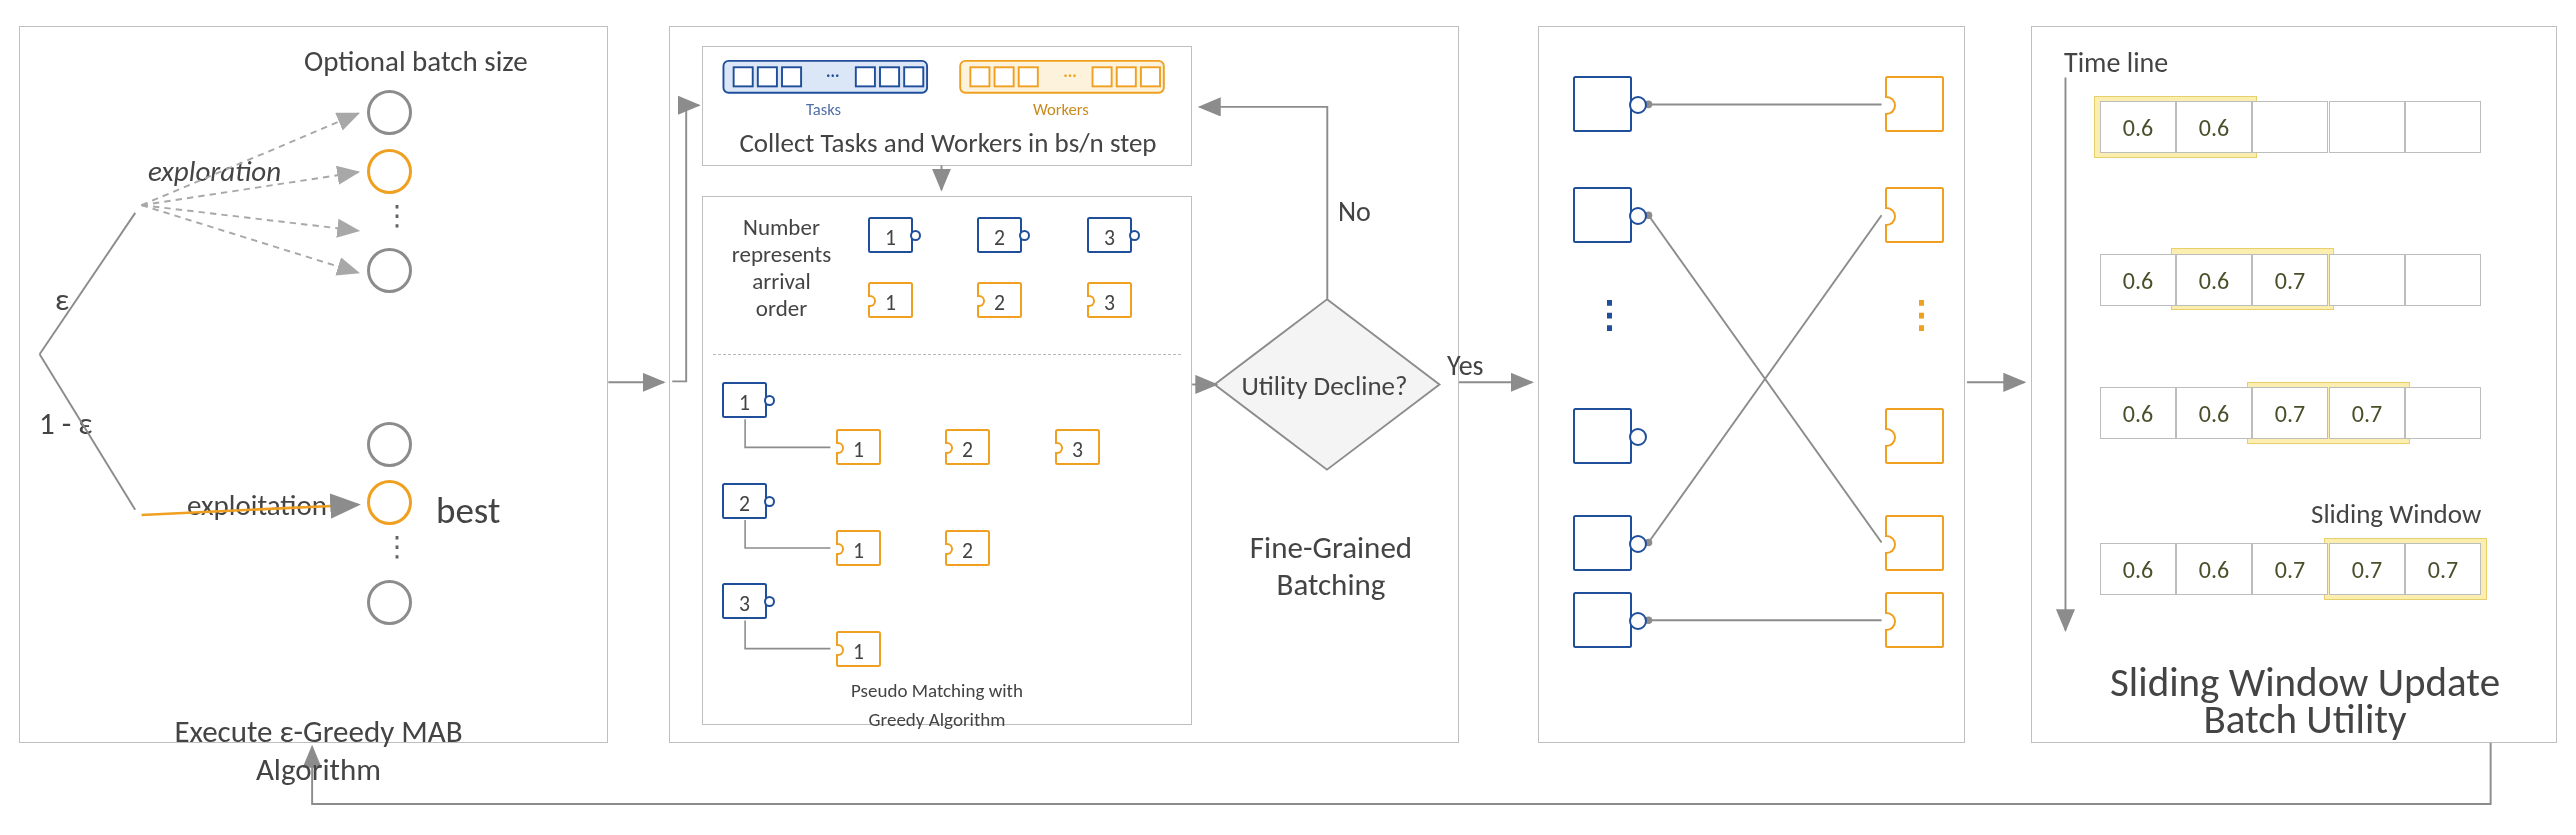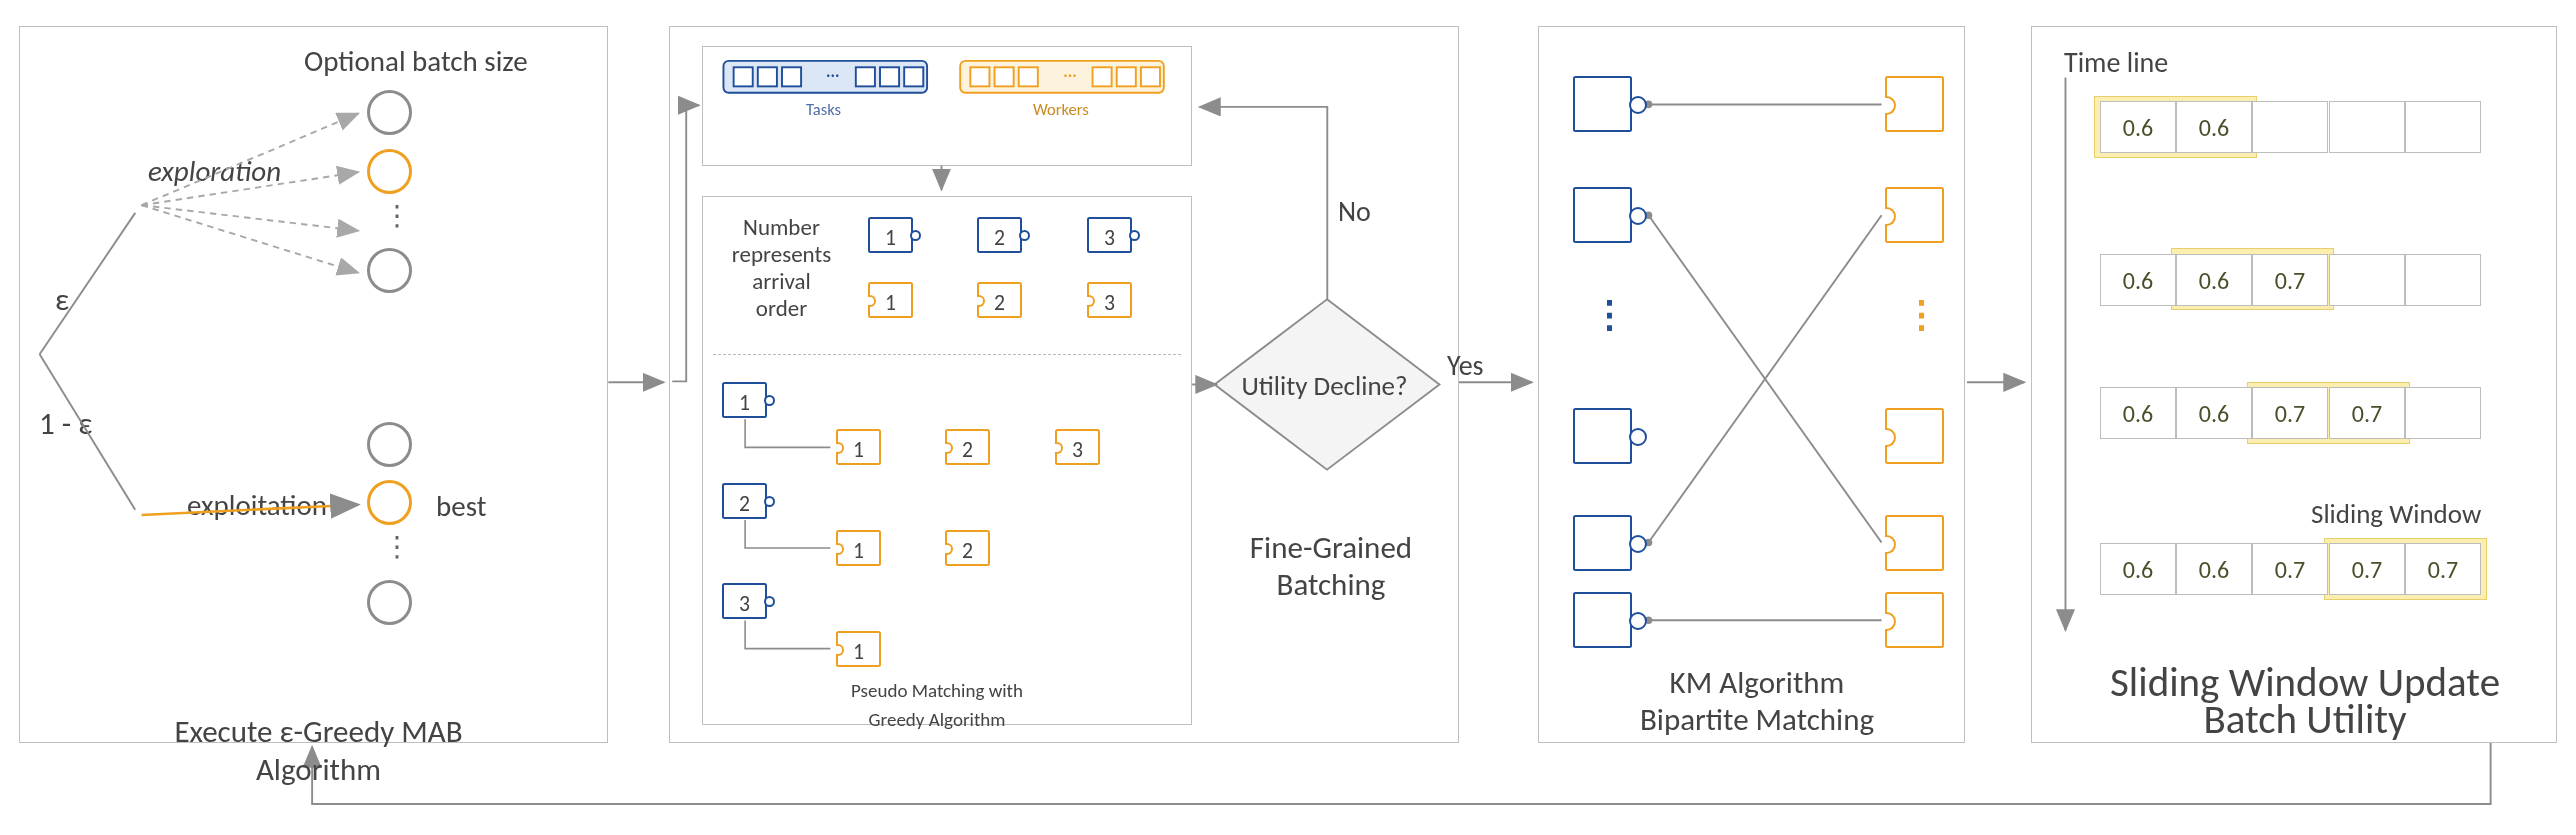--- a/index.html
+++ b/index.html
@@ -47,21 +47,21 @@
 <div class="gray-circle" style="position:absolute;left:367px;top:90px;width:45px;height:45px;"></div>
 <div class="orange-circle" style="position:absolute;left:367px;top:149px;width:45px;height:45px;"></div>
 <div class="lab vdots" style="left:383px;top:210px;">⋮</div>
 <div class="gray-circle" style="position:absolute;left:367px;top:248px;width:45px;height:45px;"></div>
 
 <div class="gray-circle" style="position:absolute;left:367px;top:422px;width:45px;height:45px;"></div>
 <div class="orange-circle" style="position:absolute;left:367px;top:480px;width:45px;height:45px;"></div>
 <div class="lab vdots" style="left:383px;top:541px;">⋮</div>
 <div class="gray-circle" style="position:absolute;left:367px;top:580px;width:45px;height:45px;"></div>
 
-<div class="lab" style="left:436px;top:488px;font-size:29px;">best</div>
+<div class="lab" style="left:436px;top:488px;font-size:37px;">best</div>
 
 <div class="lab" style="left:55px;top:280px;font-size:31px;">ε</div>
 <div class="lab" style="left:39px;top:404px;font-size:31px;">1 - ε</div>
 <div class="lab" style="left:148px;top:153px;font-size:29px;font-style:italic;">exploration</div>
 <div class="lab" style="left:147px;top:487px;font-size:29px;margin-left:40px;">exploitation</div>
 
 <svg style="left:0;top:0" width="612" height="701" viewBox="0 0 960 1100">
 
   <line x1="62" y1="556" x2="212" y2="334" stroke="#8c8c8c" stroke-width="3"></line>
   <line x1="62" y1="556" x2="212" y2="800" stroke="#8c8c8c" stroke-width="3"></line>
@@ -94,20 +94,21 @@
   <rect x="412" y="24" width="30" height="30" fill="#fff" stroke="#f0a020" stroke-width="3"></rect>
   <rect x="450" y="24" width="30" height="30" fill="#fff" stroke="#f0a020" stroke-width="3"></rect>
   <rect x="488" y="24" width="30" height="30" fill="#fff" stroke="#f0a020" stroke-width="3"></rect>
   <text x="558" y="46" font-size="28" fill="#f0a020">···</text>
   <rect x="604" y="24" width="30" height="30" fill="#fff" stroke="#f0a020" stroke-width="3"></rect>
   <rect x="642" y="24" width="30" height="30" fill="#fff" stroke="#f0a020" stroke-width="3"></rect>
   <rect x="680" y="24" width="30" height="30" fill="#fff" stroke="#f0a020" stroke-width="3"></rect>
 </svg>
 <div class="lab" style="left:806px;top:99px;font-size:16.6px;color:#506fa7;">Tasks</div>
 <div class="lab" style="left:1033px;top:99px;font-size:16.6px;color:#c98b1f;">Workers</div>
+<div class="lab" style="left:706px;top:126px;font-size:27px;width:484px;">Collect Tasks and Workers in bs/n step</div>
 
 <svg style="left:671px;top:51px" width="38" height="344" viewBox="0 0 60 540">
   <path d="M 2 520 L 24 520 L 24 84 L 44 84" stroke="#8c8c8c" stroke-width="3" fill="none" marker-end="url(#ah)"></path>
 </svg>
 
 <svg style="left:930px;top:164px" width="25.5" height="36" viewBox="0 0 40 56">
   <line x1="18" y1="2" x2="18" y2="40" stroke="#8c8c8c" stroke-width="3" marker-end="url(#ah)"></line>
 </svg>
 
 <div class="box" style="left:702px;top:196px;width:490px;height:529px;"></div>
@@ -241,22 +242,20 @@
       <div style="position:absolute;left:-2.5px;top:18px;width:11.5px;height:19px;border:2.5px solid;border-color:inherit;border-left:0;border-radius:0 18px 18px 0;background:#fff;"></div>
     </div>
     <div class="piece blue" style="left:1573px;top:592px;width:59px;height:56px;">
       <div class="knob blue" style="width:18px;height:18px;right:-16.6px;top:18px;border-left-color:#fff;"></div>
     </div>
     <div class="piece orange" style="left:1885px;top:592px;width:59px;height:56px;">
       <div style="position:absolute;left:-2.5px;top:18px;width:11.5px;height:19px;border:2.5px solid;border-color:inherit;border-left:0;border-radius:0 18px 18px 0;background:#fff;"></div>
     </div>
     <div class="lab" style="left:1591px;top:292px;font-size:37px;color:#1f4e9b;font-weight:bold;">⋮</div>
     <div class="lab" style="left:1903px;top:292px;font-size:37px;color:#f0a020;font-weight:bold;">⋮</div>
-<div class="lab" style="left:1585px;top:664px;font-size:31px;width:344px;white-space:pre-line;line-height:37px;">KM Algorithm
-Bipartite Matching</div>
 
 <div class="box" style="left:2031px;top:25.5px;width:526px;height:717px;"></div>
 <div class="lab" style="left:2064px;top:45px;font-size:28px;">Time line</div>
 <svg style="left:2054px;top:75px" width="25.5" height="573" viewBox="0 0 40 900">
   <line x1="18" y1="4" x2="18" y2="872" stroke="#8c8c8c" stroke-width="3" marker-end="url(#ah)"></line>
 </svg>
 <div style="position:absolute;left:2094px;top:96px;width:163px;height:62px;background:rgba(250,224,110,.55);border:1.3px solid #e7cf6e;"></div>
     <div style="position:absolute;left:2100px;top:101px;width:76px;height:52px;border:1.3px solid #bdbdbd;background:#fff;text-align:center;line-height:52px;font-size:24px;color:#4a4f29;">0.6</div>
     <div style="position:absolute;left:2176px;top:101px;width:76px;height:52px;border:1.3px solid #bdbdbd;background:#fff;text-align:center;line-height:52px;font-size:24px;color:#4a4f29;">0.6</div>
     <div style="position:absolute;left:2252px;top:101px;width:76px;height:52px;border:1.3px solid #bdbdbd;background:#fff;text-align:center;line-height:52px;font-size:24px;color:#4a4f29;"></div>

